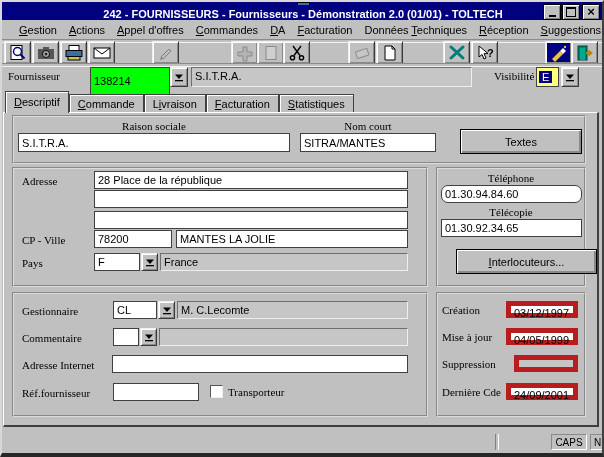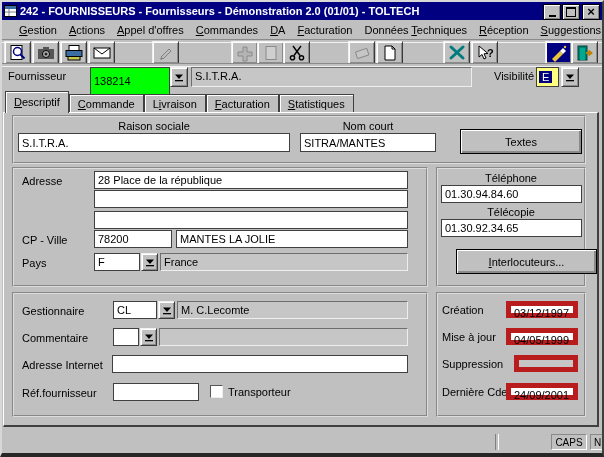--- a/index.html
+++ b/index.html
@@ -1,37 +1,37 @@
 <!DOCTYPE html>
 <html><head>
 <meta charset="utf-8">
 <style>
   html,body{margin:0;padding:0;background:#c0c0c0;}
   .window{position:relative;width:604px;height:457px;box-sizing:border-box;background:#c0c0c0;
     font-family:"Liberation Sans",sans-serif;font-size:11px;color:#000;
     border-top:2px solid #d8d8d8;border-left:2px solid #d8d8d8;border-right:2px solid #404040;border-bottom:4px solid #262626;overflow:hidden;}
   .abs{position:absolute;}
   
-  .titlebar{left:0;top:0;width:600px;height:18px;background:#000080;display:flex;align-items:center;gap:3px;padding-left:2px;box-sizing:border-box;}
+  .titlebar{left:0;top:0;width:600px;height:18px;background:#000080;display:flex;align-items:center;gap:3px;padding-left:2px;box-sizing:border-box;flex-direction:column;}
   .title-text{color:#fff;font-weight:bold;font-size:11px;white-space:nowrap;}
   .winbtns{position:absolute;right:2px;top:2px;display:flex;gap:1px;}
   .wbtn{width:16px;height:14px;background:#c0c0c0;border:1px solid #000;box-shadow:inset 1px 1px 0 #fff,inset -1px -1px 0 #808080;display:flex;align-items:center;justify-content:center;}
   .g-min{width:7px;height:2px;background:#000;margin-top:7px;}
   .g-max{width:8px;height:7px;border:1px solid #000;border-top-width:2px;}
   .g-close{font-size:13px;font-weight:bold;line-height:10px;}
   
   .menubar{left:0;top:18px;width:600px;height:19px;display:flex;align-items:center;padding-left:11px;box-sizing:border-box;}
   .menu-item{padding:0 6px;white-space:nowrap;}
   .mn{text-decoration:underline;}
   .sep{left:0;width:600px;height:2px;border-top:1px solid #8a8a8a;border-bottom:1px solid #f2f2f2;}
   
   .tbtn{width:27px;height:23px;top:39px;background:#c0c0c0;border:1px solid;border-color:#f0f0f0 #3a3a3a #3a3a3a #f0f0f0;box-shadow:inset 1px 1px 0 #fff,inset -1px -1px 0 #8a8a8a;display:flex;align-items:center;justify-content:center;box-sizing:border-box;}
   .tbtn.navy{background:#000080;}
   
-  .lbl{white-space:nowrap;}
+  .lbl{white-space:nowrap;font-family:Liberation Serif, serif;}
   .field{position:absolute;background:#fff;border:1px solid #404040;font:inherit;font-size:11px;padding:1px 3px;box-sizing:border-box;font-family:"Liberation Sans",sans-serif;}
   .flat{position:absolute;background:#c6c6c6;border:1px solid;border-color:#6e6e6e #eee #eee #6e6e6e;box-sizing:border-box;padding:2px 3px;white-space:nowrap;overflow:hidden;}
   .datef{position:absolute;background:#fff;border:5px solid #b91c1c;box-sizing:border-box;padding:1px 3px;}
   .ddbtn{position:absolute;background:#c0c0c0;border:1px solid;border-color:#f0f0f0 #3a3a3a #3a3a3a #f0f0f0;box-shadow:inset 1px 1px 0 #fff,inset -1px -1px 0 #8a8a8a;display:flex;align-items:center;justify-content:center;box-sizing:border-box;}
   .btn{position:absolute;background:#c0c0c0;border:1px solid #000;box-shadow:inset 1px 1px 0 #fff,inset -2px -2px 0 #8a8a8a;display:flex;align-items:center;justify-content:center;box-sizing:border-box;font-size:11px;}
   .greenf{background:#00ff00;}
   .yellowf{position:absolute;background:#ffff80;border:1px solid #404040;box-sizing:border-box;display:flex;align-items:center;padding-left:2px;}
   .selE{background:#000080;color:#fff;padding:0 3px;}
   
   .tabs{left:3px;top:89px;display:flex;align-items:flex-end;}
@@ -229,21 +229,21 @@
   <div class="ddbtn" style="left:139px;top:251px;width:17px;height:18px">
       <svg width="10" height="9">
         <path d="M1 1.5 L9 1.5 L5 6 Z" fill="#000"></path>
         <rect x="1" y="7" width="8" height="1.3" fill="#000"></rect>
       </svg>
     </div>
   <div class="flat" style="left:158px;top:251px;width:248px;height:18px">France</div>
 
   <div class="gbox" style="left:434px;top:165px;width:150px;height:120px"></div>
   <span class="abs lbl ctr" style="left:438px;top:170px;width:142px">Téléphone</span>
-  <input class="field" style="left: 439px; top: 183px; width: 141px; height: 18px;" value="01.30.94.84.60">
+  <input class="field" style="left: 439px; top: 183px; width: 141px; height: 18px; border-radius: 7px;" value="01.30.94.84.60">
   <span class="abs lbl ctr" style="left:438px;top:204px;width:142px">Télécopie</span>
   <input class="field" style="left: 439px; top: 217px; width: 141px; height: 18px;" value="01.30.92.34.65">
   <div class="btn" style="left:454px;top:247px;width:141px;height:25px">
       <span><span class="mn">I</span><span>nterlocuteurs...</span></span>
     </div>
 
   <div class="gbox" style="left:10px;top:290px;width:416px;height:125px"></div>
   <span class="abs lbl" style="left:20px;top:303px">Gestionnaire</span>
   <input class="field" style="left: 111px; top: 299px; width: 44px; height: 18px;" value="CL">
   <div class="ddbtn" style="left:156px;top:299px;width:17px;height:18px">

